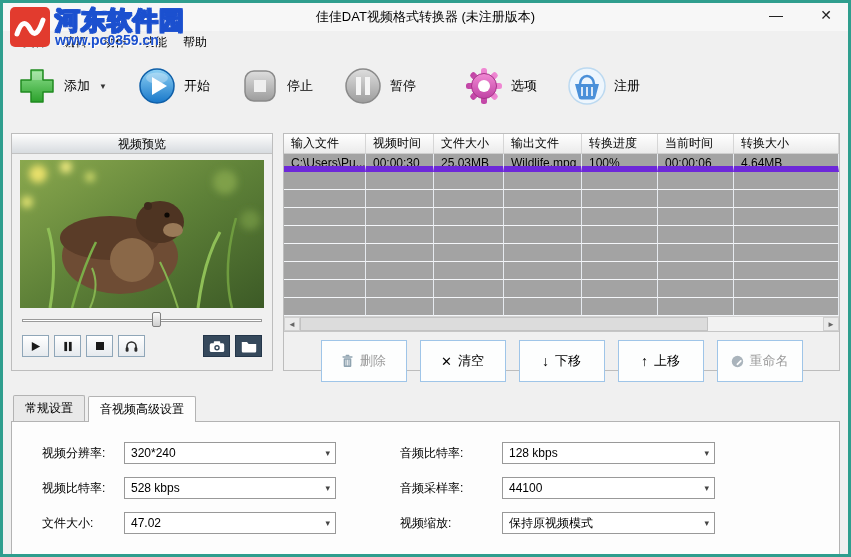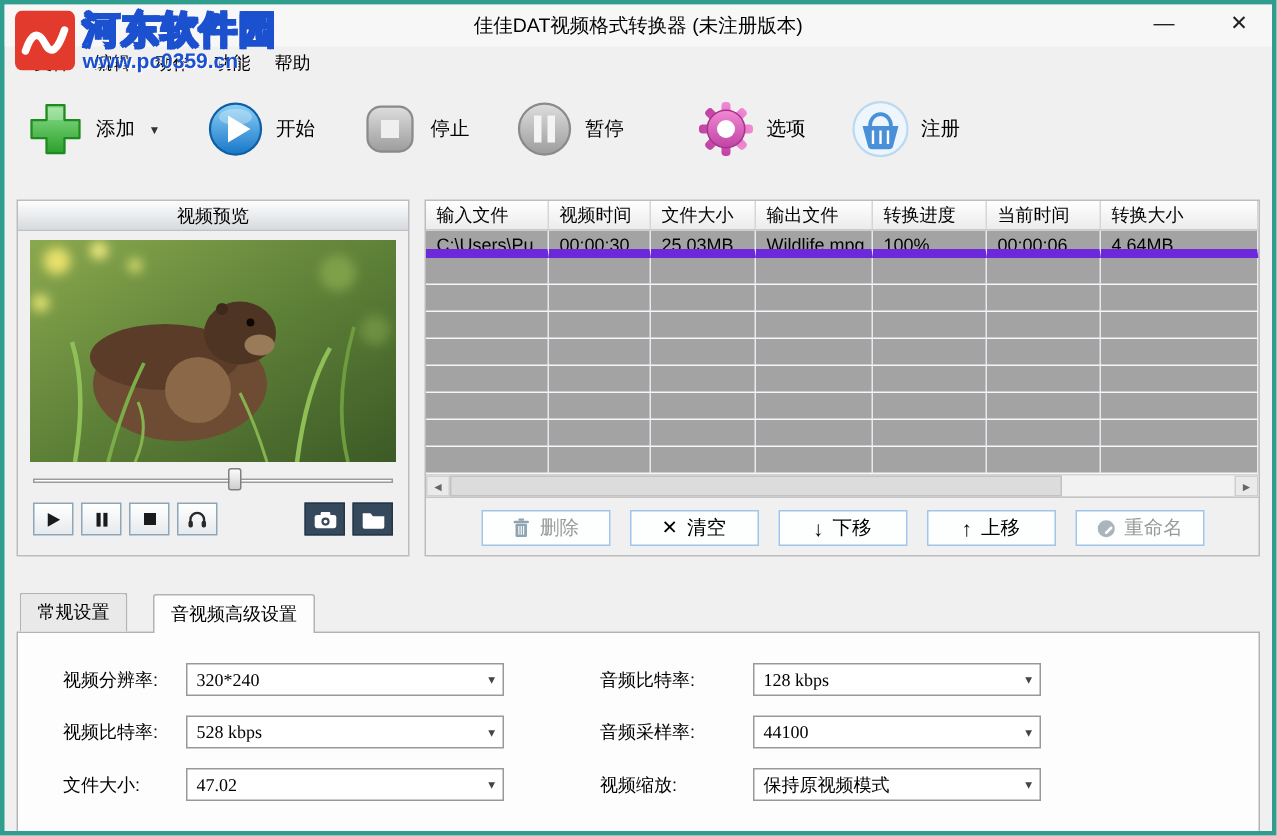--- a/index.html
+++ b/index.html
@@ -73,41 +73,41 @@
   .h-scroll{ height:15px; background:#f2f2f2; border-top:1px solid #d4d4d4;
     display:flex; align-items:stretch; }
   .h-scroll .sbtn{ width:16px; font-size:8px; color:#666; display:flex;
     align-items:center; justify-content:center; background:#eaeaea;
     border:1px solid #d0d0d0; cursor:pointer; }
   .h-track{ flex:1; position:relative; }
   .h-thumb{ position:absolute; left:0; top:0; bottom:0; width:78%;
     background:#dcdcdc; border:1px solid #c2c2c2; cursor:pointer; }
   
   .list-actions{ display:flex; justify-content:center; gap:13px; padding:8px 0; }
-  .la-btn{ width:86px; height:24px; border:1px solid #9fc5e8; background:#fdfefe;
+  .la-btn{ width:86px; height:42px; border:1px solid #9fc5e8; background:#fdfefe;
     display:flex; align-items:center; justify-content:center; gap:6px;
     font-size:13px; cursor:pointer; }
   .la-btn.disabled{ color:#9a9a9a; }
   .la-glyph{ font-weight:bold; font-size:13px; }
   .la-glyph.arrow{ font-size:14px; }
   
   .bottom{ margin:8px 8px 0; }
-  .tabs{ display:flex; gap:17px; padding-left:2px; position:relative; z-index:2;margin-top:24px; }
+  .tabs{ display:flex; gap:3px; padding-left:2px; position:relative; z-index:2;margin-top:24px; }
   .tab{ padding:4px 11px 3px; border:1px solid #b3b3b3; border-bottom:none;
     background:#e9e9e9; border-radius:2px 2px 0 0; cursor:pointer; font-size:12px; }
   .tab.active{ background:#fdfdfd; position:relative; top:1px; padding-bottom:4px; }
   .settings-panel{ border:1px solid #b3b3b3; background:#fdfdfd; height:144px;
     padding:20px 5px 0 30px; display:grid; grid-template-columns:358px 1fr; }
   .form-col{ display:flex; flex-direction:column; gap:13px; }
   .form-row{ display:flex; align-items:center; }
   .form-label{ width:82px; font-size:12px; }
   .form-col.right .form-label{ width:102px; }
   .dd{ width:212px; height:22px; border:1px solid #999; background:#fff;
-    display:flex; align-items:center; padding-left:6px; position:relative; cursor:pointer;font-family:Liberation Serif, serif; }
-  .form-col.right .dd{ width:192px; }
+    display:flex; align-items:center; padding-left:6px; position:relative; cursor:pointer; }
+  .form-col.right .dd{ width:213px; }
   .dd .combo-arrow{ position:absolute; right:5px; top:5px; font-size:9px; color:#444; }
 </style>
 </head>
 <body>
 
 <div class="window">
 
   <div class="titlebar">
     <div class="title">佳佳DAT视频格式转换器  (未注册版本)</div>
     <div class="win-controls">

